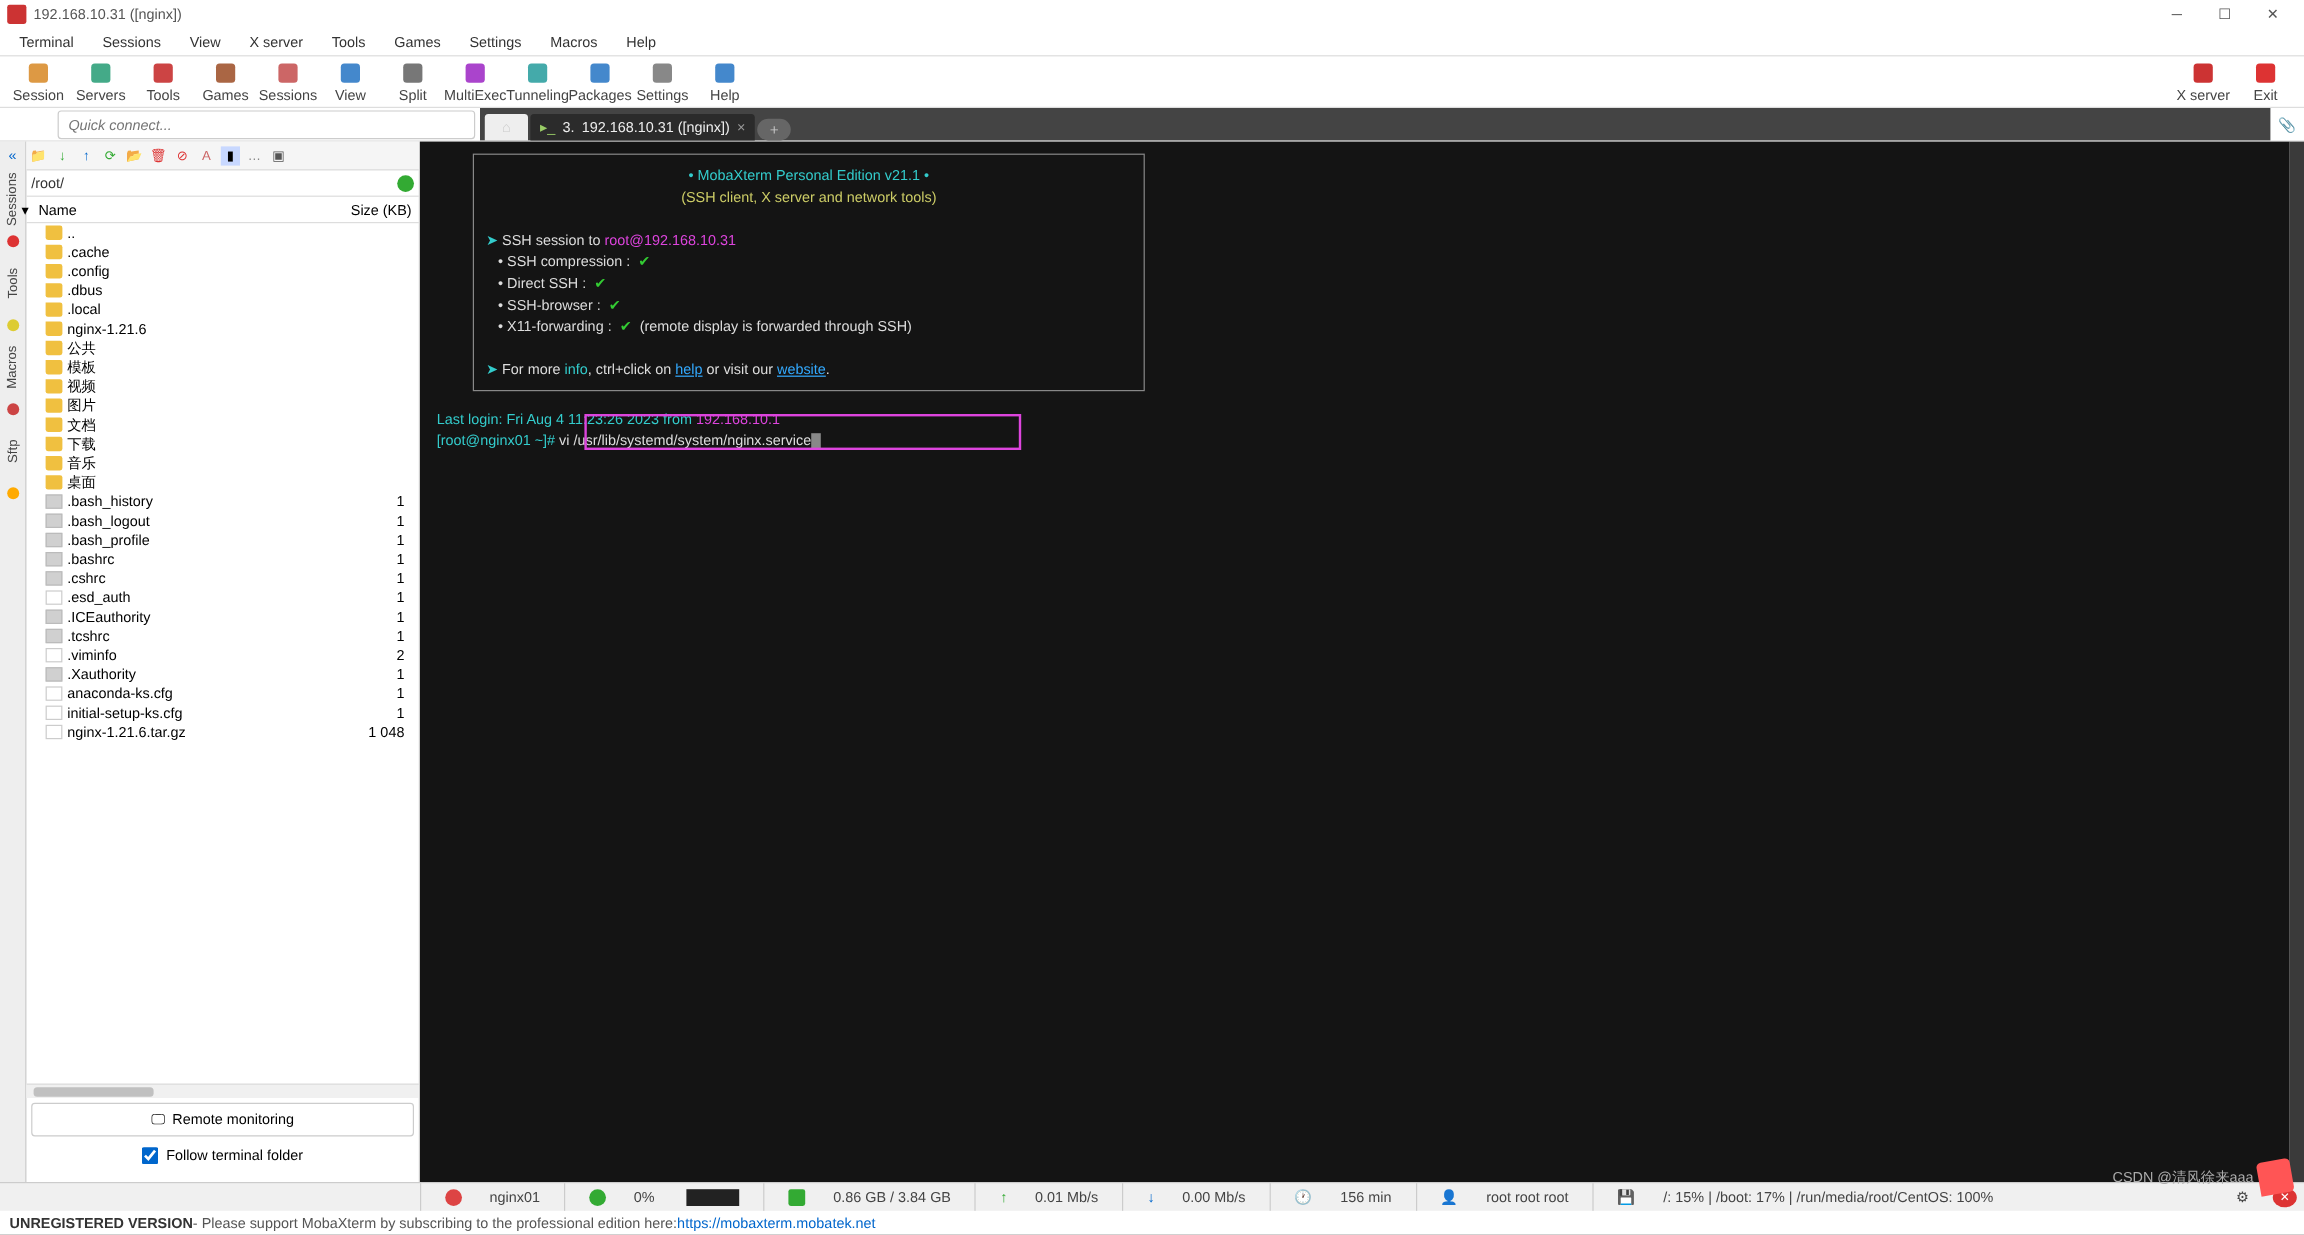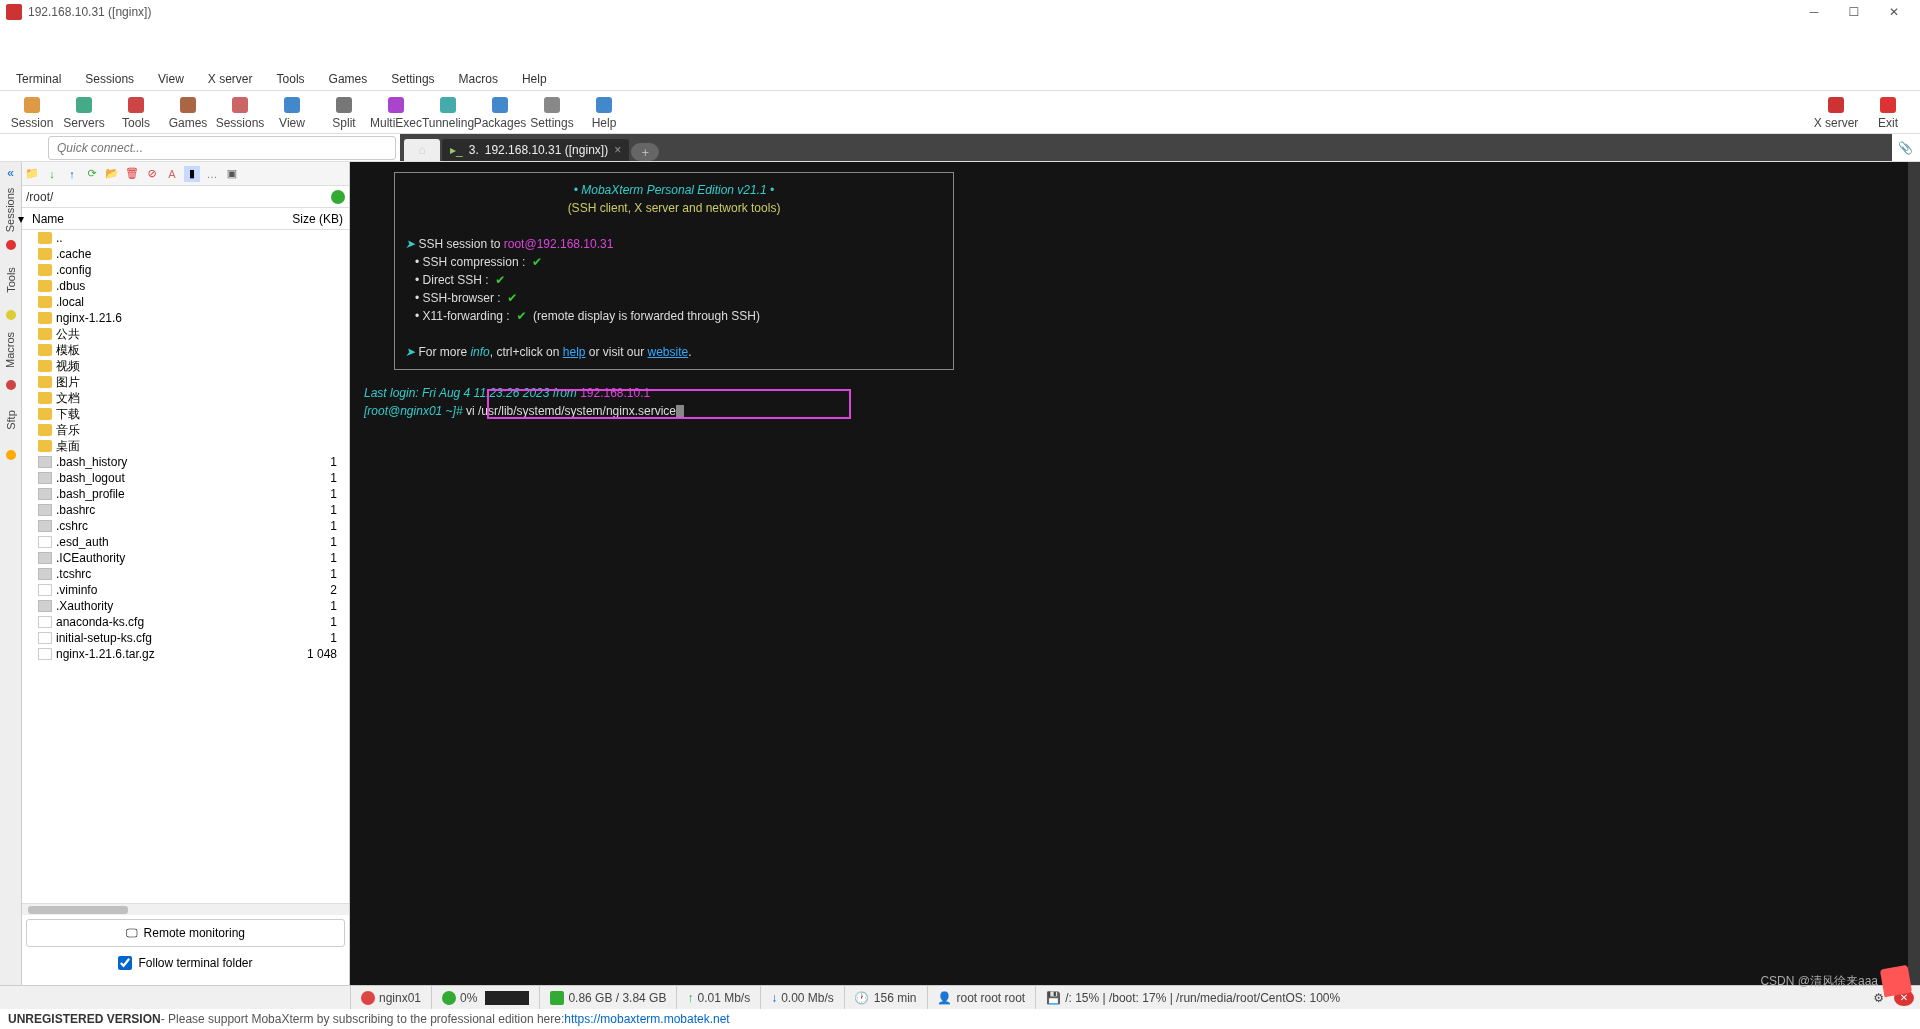--- a/index.html
+++ b/index.html
@@ -3,21 +3,21 @@
 <meta charset="utf-8">
 <style>
 * { margin:0; padding:0; box-sizing:border-box; font-family:"Segoe UI",Tahoma,sans-serif; font-size:12px; }
 body { width:1920px; height:1029px; background:#fff; display:flex; flex-direction:column; overflow:hidden; }
 
 .titlebar { height:24px; background:#fff; display:flex; align-items:center; padding:0 6px; color:#555; }
 .titlebar .icon { width:16px; height:16px; background:#c33; margin-right:6px; border-radius:2px; position:relative; }
 .titlebar .spacer { flex:1; }
 .titlebar .winbtn { width:40px; height:24px; display:flex; align-items:center; justify-content:center; color:#555; }
 
-.menubar { height:22px; display:flex; align-items:center; padding:0 4px; color:#333;margin-top:44px; }
+.menubar { height:22px; display:flex; align-items:center; padding:0 4px; color:#333; }
 .menubar span { padding:2px 12px; }
 
 .toolbar { height:44px; border-top:1px solid #ddd; border-bottom:1px solid #ddd; display:flex; align-items:center; padding:2px 6px; }
 .toolbtn { display:flex; flex-direction:column; align-items:center; justify-content:center; width:52px; height:40px; font-size:11px; color:#444; }
 .toolbtn .ic { width:20px; height:20px; margin-bottom:1px; display:flex; align-items:center; justify-content:center; }
 .toolbar .tspacer { flex:1; }
 
 .quickrow { height:28px; display:flex; align-items:center; border-bottom:1px solid #ddd;padding-left:44px; }
 .quickrow input { flex:0 0 348px; height:24px; margin:0 4px; border:1px solid #ccc; border-radius:3px; padding:0 8px; font-style:italic; color:#888; }
 .quickrow .tabs { flex:1; display:flex; align-items:flex-end; height:100%; background:#444; padding-left:4px; }
@@ -51,28 +51,28 @@
 .frow .fs { width:50px; text-align:right; padding-right:6px; }
 .lp-scroll { height:12px; background:#f0f0f0; border-top:1px solid #ddd; position:relative; }
 .lp-scroll::before { content:''; position:absolute; left:6px; width:100px; height:8px; top:2px; background:#c0c0c0; border-radius:3px; }
 .lp-remote { height:28px; border:1px solid #ccc; margin:4px; border-radius:3px; display:flex; align-items:center; justify-content:center; gap:6px; }
 .lp-follow { height:24px; display:flex; align-items:center; justify-content:center; gap:6px; }
 .lp-follow input { width:14px; height:14px; accent-color:#0066cc; }
 .lp-space { height:10px; }
 
 .terminal { flex:1; background:#141414; padding:10px 14px; color:#ddd; font-family:"Consolas","Courier New",monospace; font-size:14px; line-height:18px; position:relative; }
 .termbox { border:1px solid #888; padding:8px 10px; width:560px; margin-left:30px; margin-bottom:14px; }
-.tc-cyan { color:#3cc;font-style:italic; } .tc-yel { color:#cc6; } .tc-mag { color:#d4d; } .tc-grn { color:#3c3; }
+.tc-cyan { color:#3cc; } .tc-yel { color:#cc6; } .tc-mag { color:#d4d; } .tc-grn { color:#3c3; }
 .tc-link { color:#3af; text-decoration:underline; }
 .highlight-box { position:absolute; border:2px solid #d4d; }
 .cursor { display:inline-block; width:8px; height:14px; background:#888; vertical-align:middle; }
 .term-scroll { width:12px; background:#3a3a3a; }
 
 .statusbar { height:24px; border-top:1px solid #ccc; display:flex; align-items:center; background:#f0f0f0; }
-.statusbar .seg { display:flex; align-items:center; padding:0 10px; border-left:1px solid #ccc; height:100%; gap:4px; font-size:11px; color:#444; }
+.statusbar .seg { display:flex; align-items:center; padding:0 20px; border-left:1px solid #ccc; height:100%; gap:23px; font-size:11px; color:#444; }
 .statusbar .seg:first-child { border-left:none; }
 .sbic { width:14px; height:14px; border-radius:50%; display:inline-block; }
 .sbspacer { flex:1; }
 .sbclose { width:20px; height:16px; background:#d33; border-radius:50%; color:#fff; display:flex; align-items:center; justify-content:center; font-size:10px; margin-right:6px; }
 
 .footer { height:20px; display:flex; align-items:center; padding:0 8px; color:#555; font-size:12px; }
 .footer b { font-weight:700; color:#333; }
 .footer a { color:#06c; }
 
 .watermark { position:absolute; right:10px; bottom:34px; color:#aaa; font-size:14px; display:flex; align-items:center; gap:4px; }

